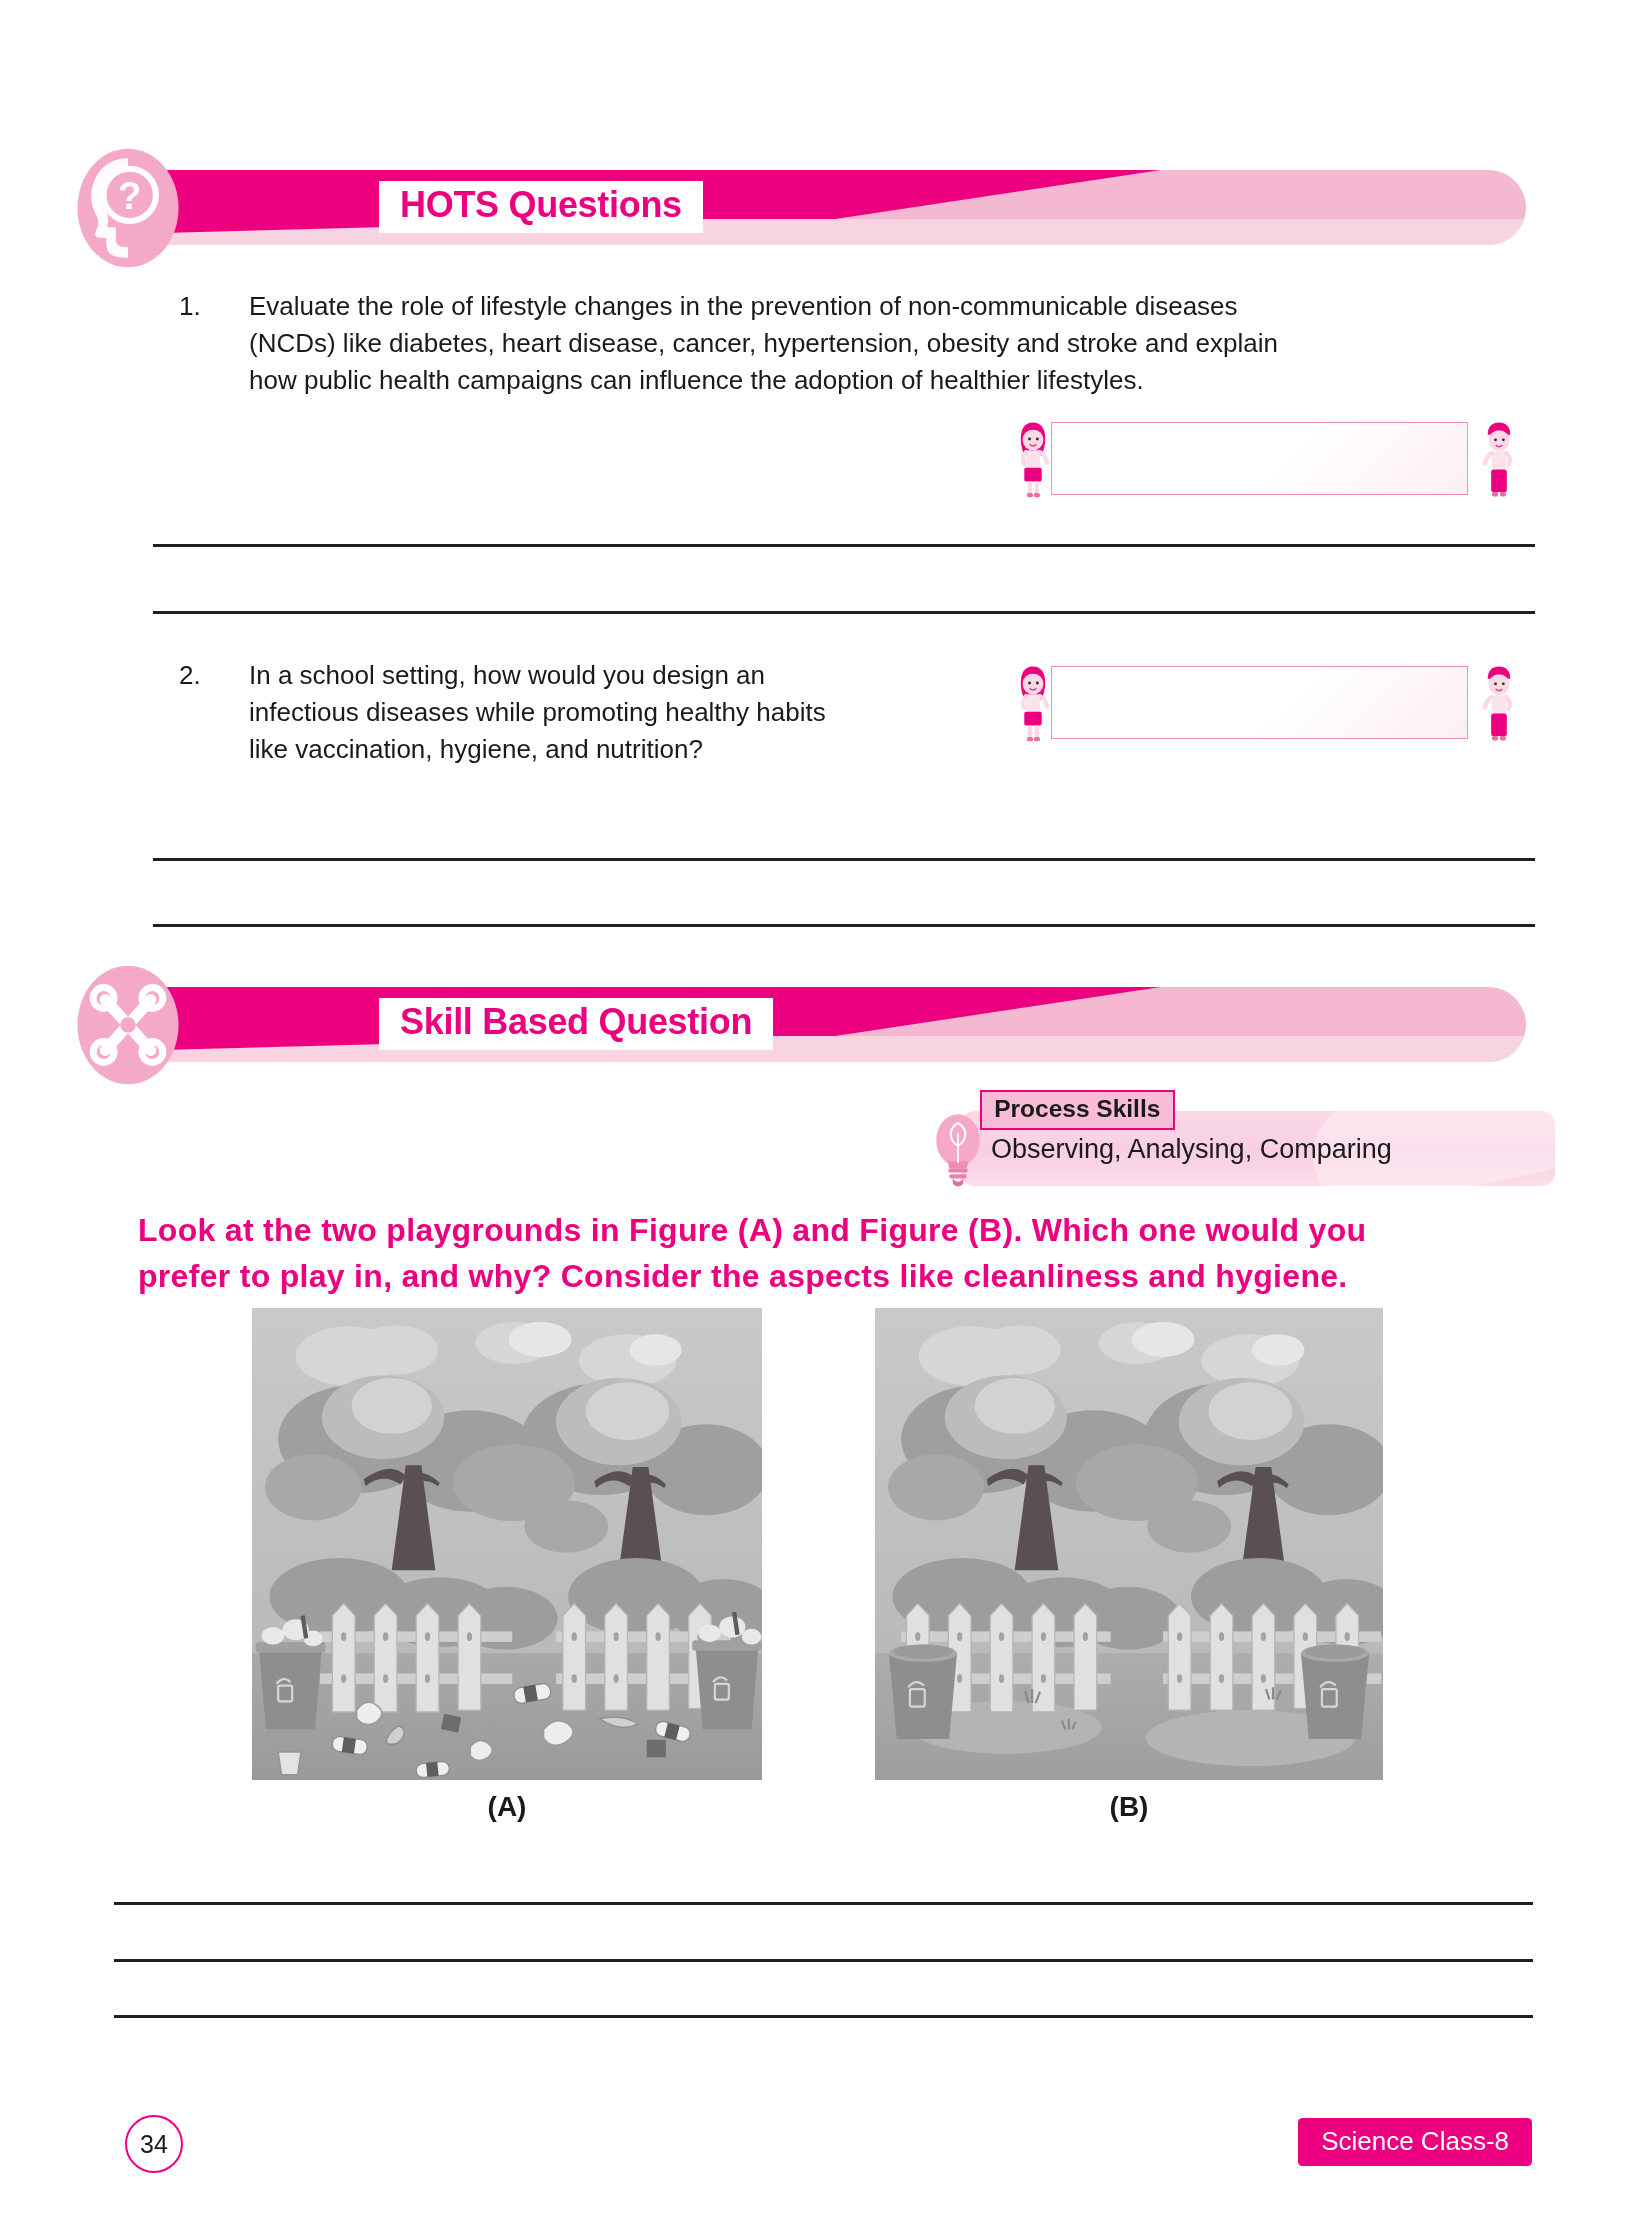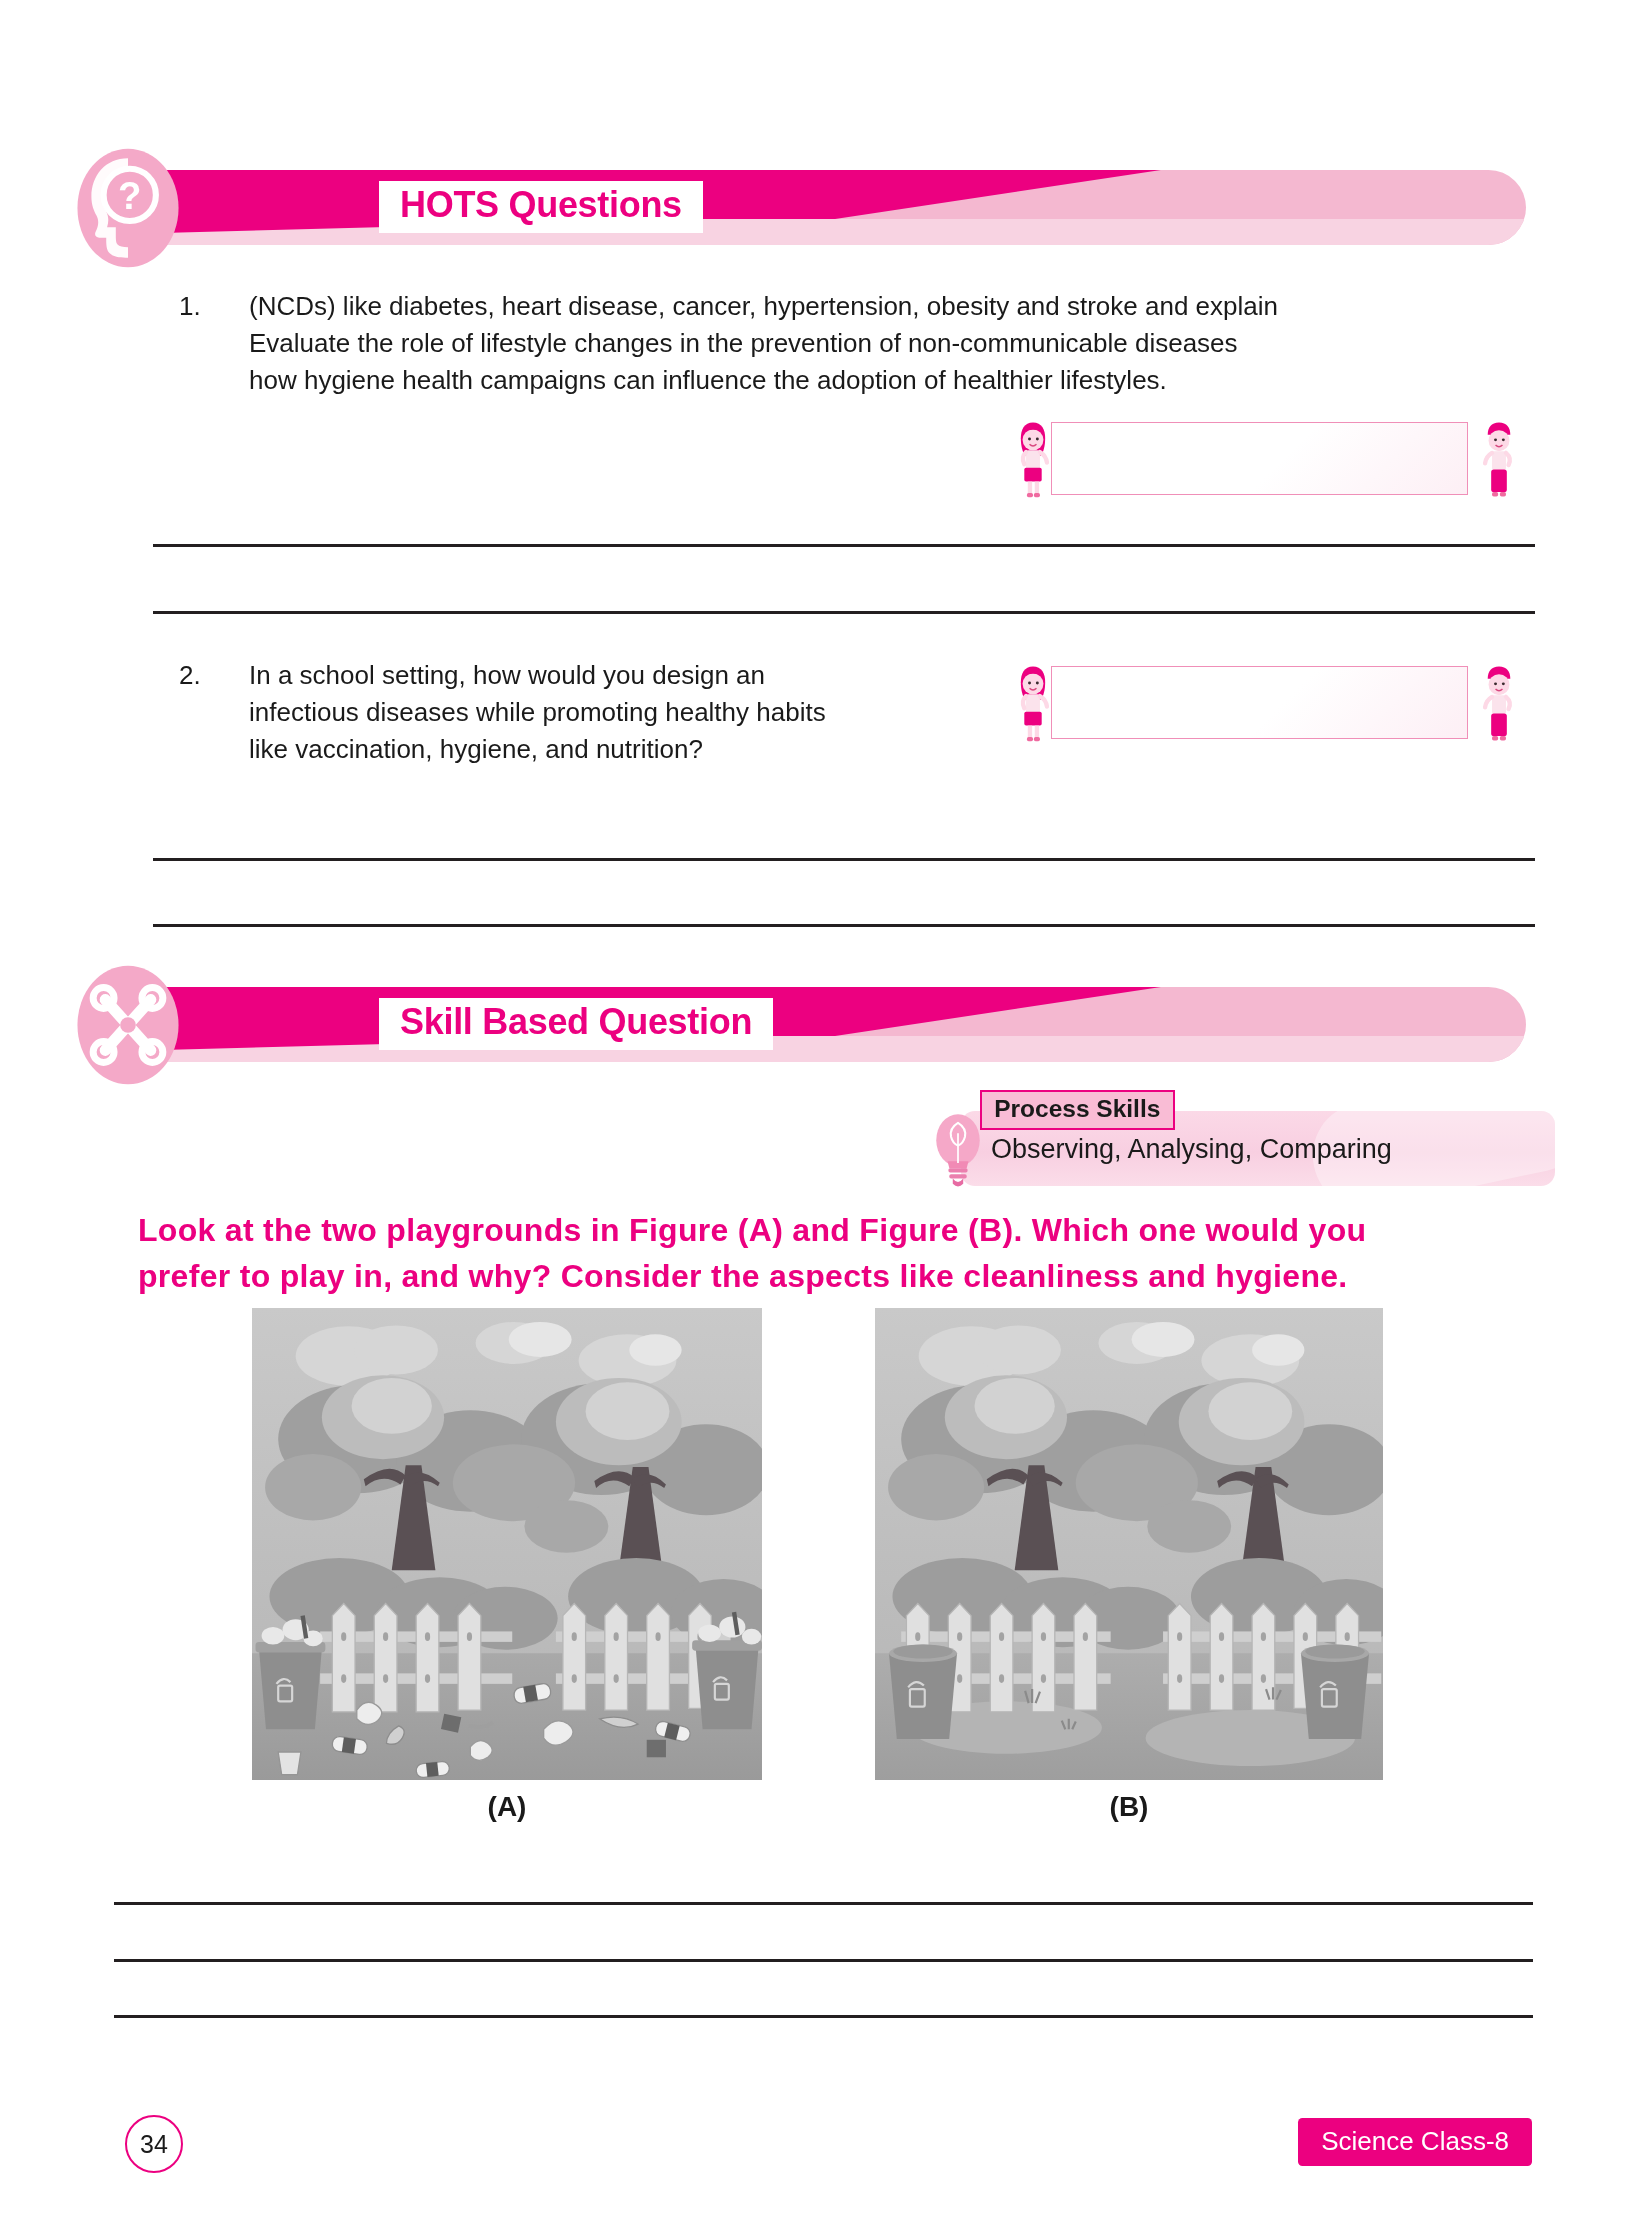--- a/index.html
+++ b/index.html
@@ -205,23 +205,23 @@
         <path d="M70 14 C44 14 28 34 28 58 c0 10 3 16 6 22 c3 6 2 12 -1 18 c-2 4 0 7 4 7 l8 0 c0 8 0 14 4 18 c5 5 14 5 21 5 l0 -12 c-6 0 -10 -1 -12 -3 c-2 -2 -2 -6 -2 -12 l0 -8 l-10 0 c2 -6 2 -12 -1 -18 c-3 -6 -5 -11 -5 -17 c0 -19 13 -34 30 -34 Z" fill="#ffffff" opacity="0.95"></path>
         <circle cx="72" cy="56" r="30" fill="none" stroke="#ffffff" stroke-width="7"></circle>
         <text x="72" y="72" font-family="Liberation Sans, sans-serif" font-size="44" font-weight="bold" fill="#ffffff" text-anchor="middle">?</text>
       </svg>
     </div>
     <div class="banner-title">HOTS Questions</div>
   </div>
 
   <div class="qnum" style="left:179px; top:288px;">1.</div>
   <div class="qtext" style="left:249px; top:288px; width:1280px;">
+    <span>Evaluate the role of lifestyle changes in the prevention of non-communicable diseases</span>
     <span>(NCDs) like diabetes, heart disease, cancer, hypertension, obesity and stroke and explain</span>
-    <span>Evaluate the role of lifestyle changes in the prevention of non-communicable diseases</span>
-    <span>how hygiene health campaigns can influence the adoption of healthier lifestyles.</span>
+    <span>how public health campaigns can influence the adoption of healthier lifestyles.</span>
   </div>
 
   <div class="answer-box-wrap" style="left:1013px; top:417px; width:507px; height:87px;">
     <div class="kid" style="left:0px;">
       <svg viewBox="0 0 46 96" width="40" height="84">
         <path d="M23 6 C13 6 9 14 9 24 c0 9 2 16 5 20 l18 0 c3 -4 5 -11 5 -20 C37 14 33 6 23 6Z" fill="#ec0080"></path>
         <circle cx="23" cy="26" r="12" fill="#fdd9e6"></circle>
         <circle cx="19" cy="25" r="1.7" fill="#3b2a2f"></circle>
           <circle cx="28" cy="25" r="1.7" fill="#3b2a2f"></circle>
         <path d="M19 31 q4 4 8 0" stroke="#d8487f" stroke-width="1.6" fill="none"></path>

